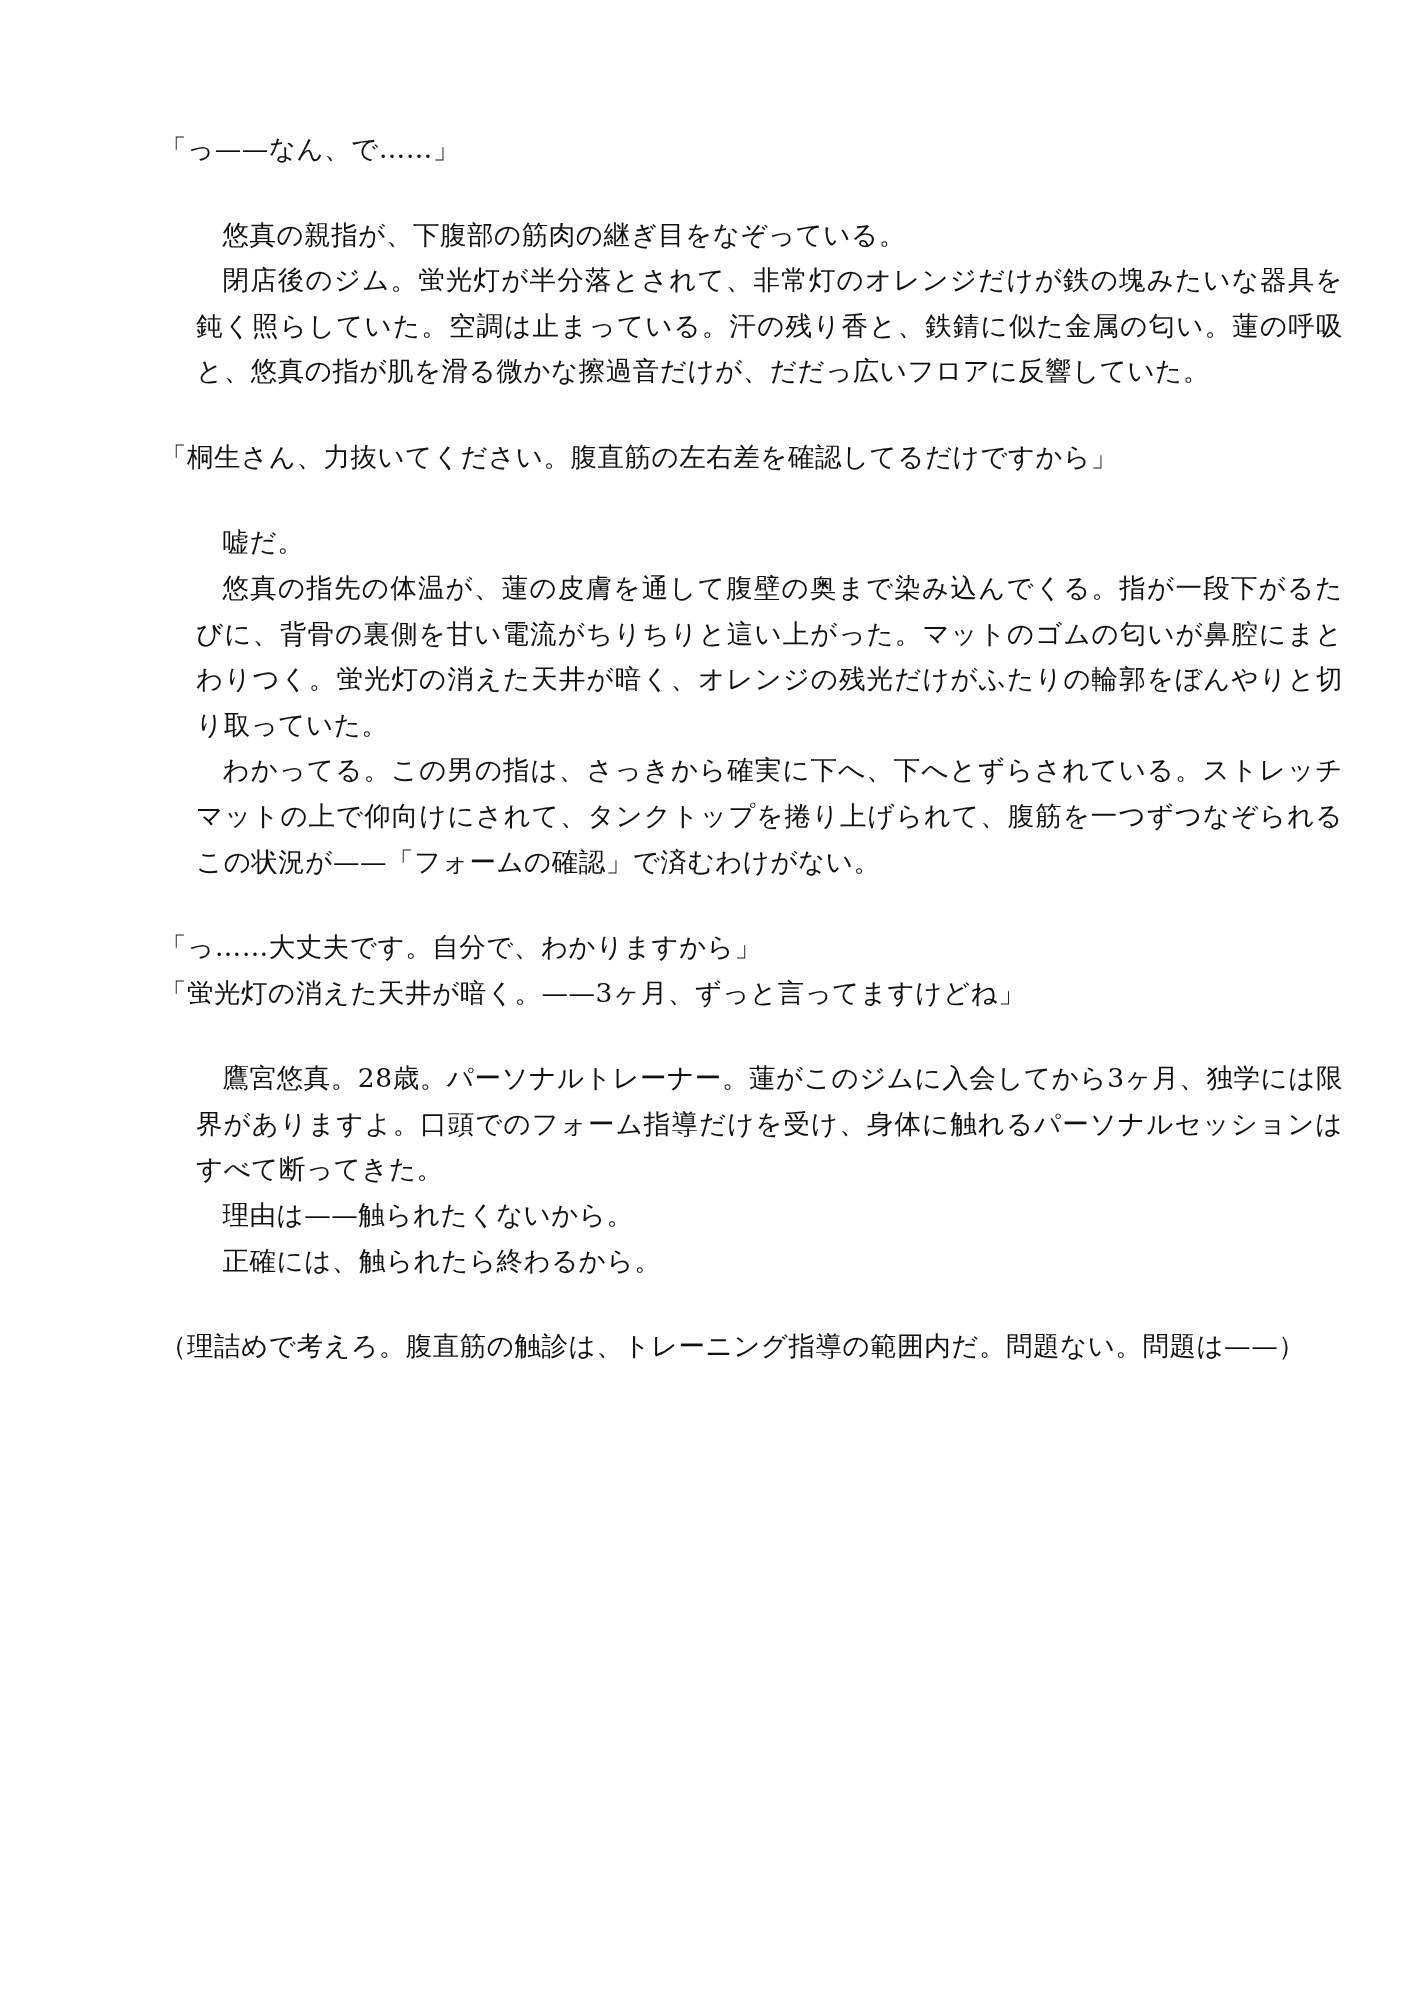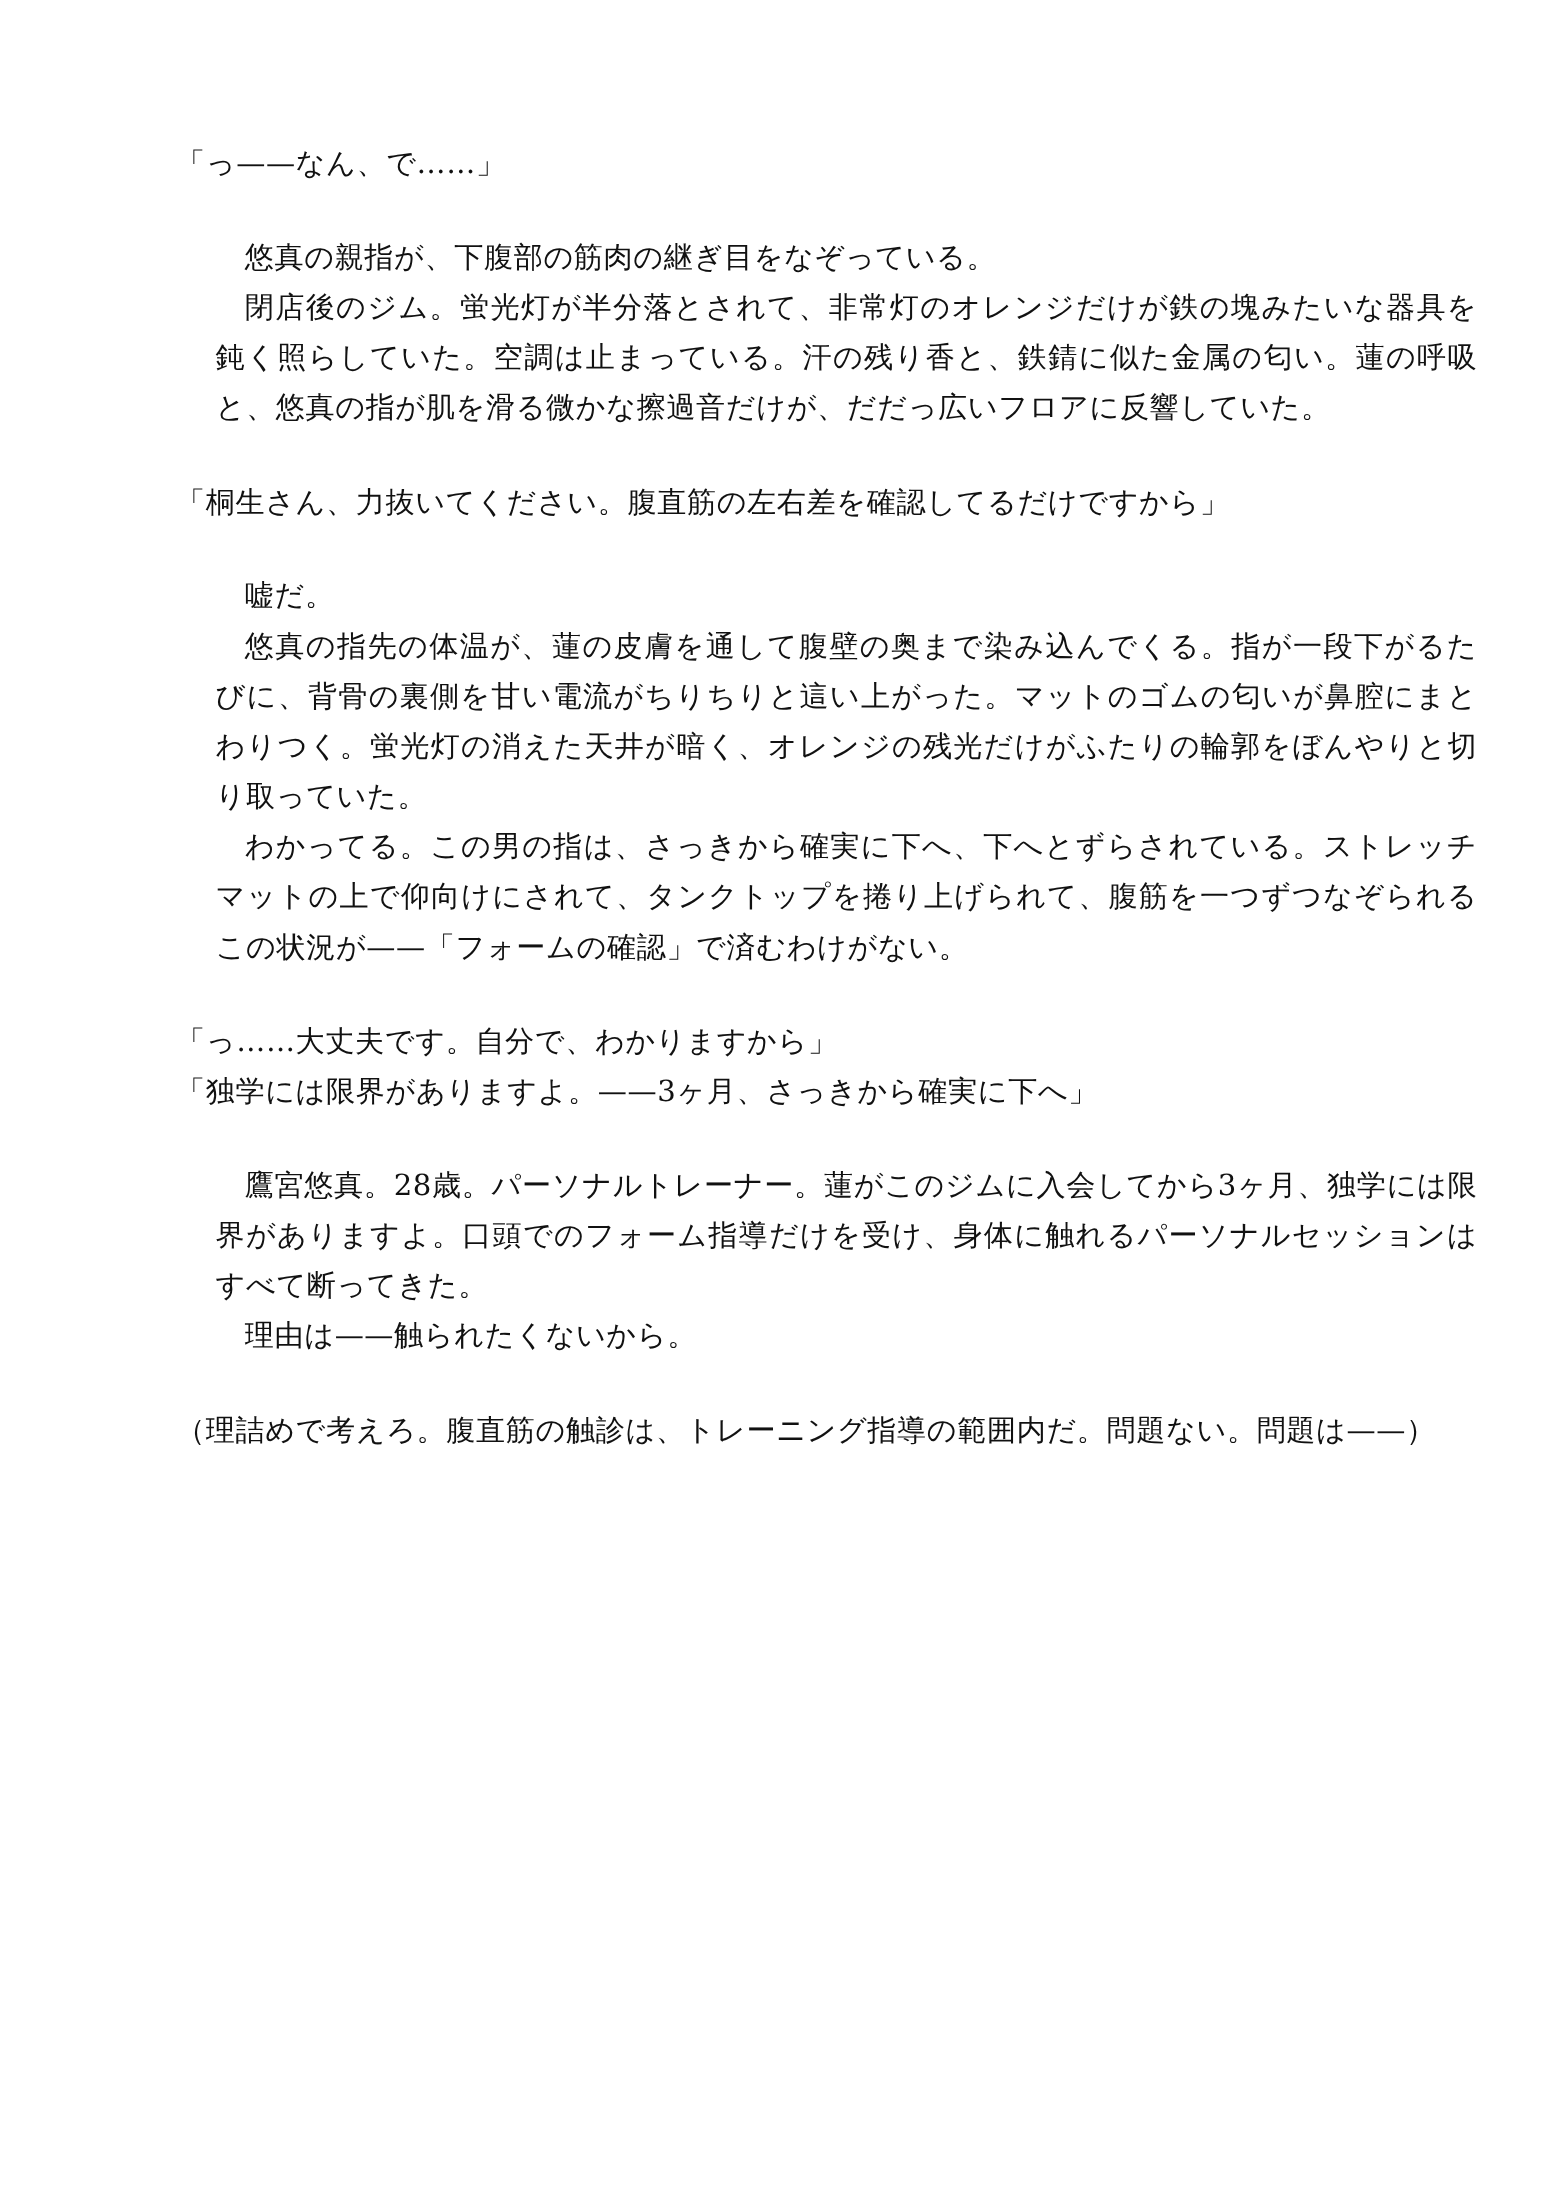--- a/index.html
+++ b/index.html
@@ -52,20 +52,21 @@
       <p class="para indent">悠真の親指が、下腹部の筋肉の継ぎ目をなぞっている。</p>
       <p class="para indent">閉店後のジム。蛍光灯が半分落とされて、非常灯のオレンジだけが鉄の塊みたいな器具を鈍く照らしていた。空調は止まっている。汗の残り香と、鉄錆に似た金属の匂い。蓮の呼吸と、悠真の指が肌を滑る微かな擦過音だけが、だだっ広いフロアに反響していた。</p>
       <div class="gap"></div>
       <p class="para">「桐生さん、力抜いてください。腹直筋の左右差を確認してるだけですから」</p>
       <div class="gap"></div>
       <p class="para indent">嘘だ。</p>
       <p class="para indent">悠真の指先の体温が、蓮の皮膚を通して腹壁の奥まで染み込んでくる。指が一段下がるたびに、背骨の裏側を甘い電流がちりちりと這い上がった。マットのゴムの匂いが鼻腔にまとわりつく。蛍光灯の消えた天井が暗く、オレンジの残光だけがふたりの輪郭をぼんやりと切り取っていた。</p>
       <p class="para indent">わかってる。この男の指は、さっきから確実に下へ、下へとずらされている。ストレッチマットの上で仰向けにされて、タンクトップを捲り上げられて、腹筋を一つずつなぞられるこの状況が——「フォームの確認」で済むわけがない。</p>
       <div class="gap"></div>
       <p class="para">「っ……大丈夫です。自分で、わかりますから」</p>
-      <p class="para">「独学には限界がありますよ。——3ヶ月、さっきから確実に下へ」</p>
+      <p class="para">「蛍光灯の消えた天井が暗く。——3ヶ月、ずっと言ってますけどね」</p>
       <div class="gap"></div>
       <p class="para indent">鷹宮悠真。28歳。パーソナルトレーナー。蓮がこのジムに入会してから3ヶ月、独学には限界がありますよ。口頭でのフォーム指導だけを受け、身体に触れるパーソナルセッションはすべて断ってきた。</p>
       <p class="para indent">理由は——触られたくないから。</p>
+      <p class="para indent">正確には、触られたら終わるから。</p>
       <div class="gap"></div>
       <p class="para">（理詰めで考えろ。腹直筋の触診は、トレーニング指導の範囲内だ。問題ない。問題は——）</p>
     </div>
 </div>
 
 </body></html>

